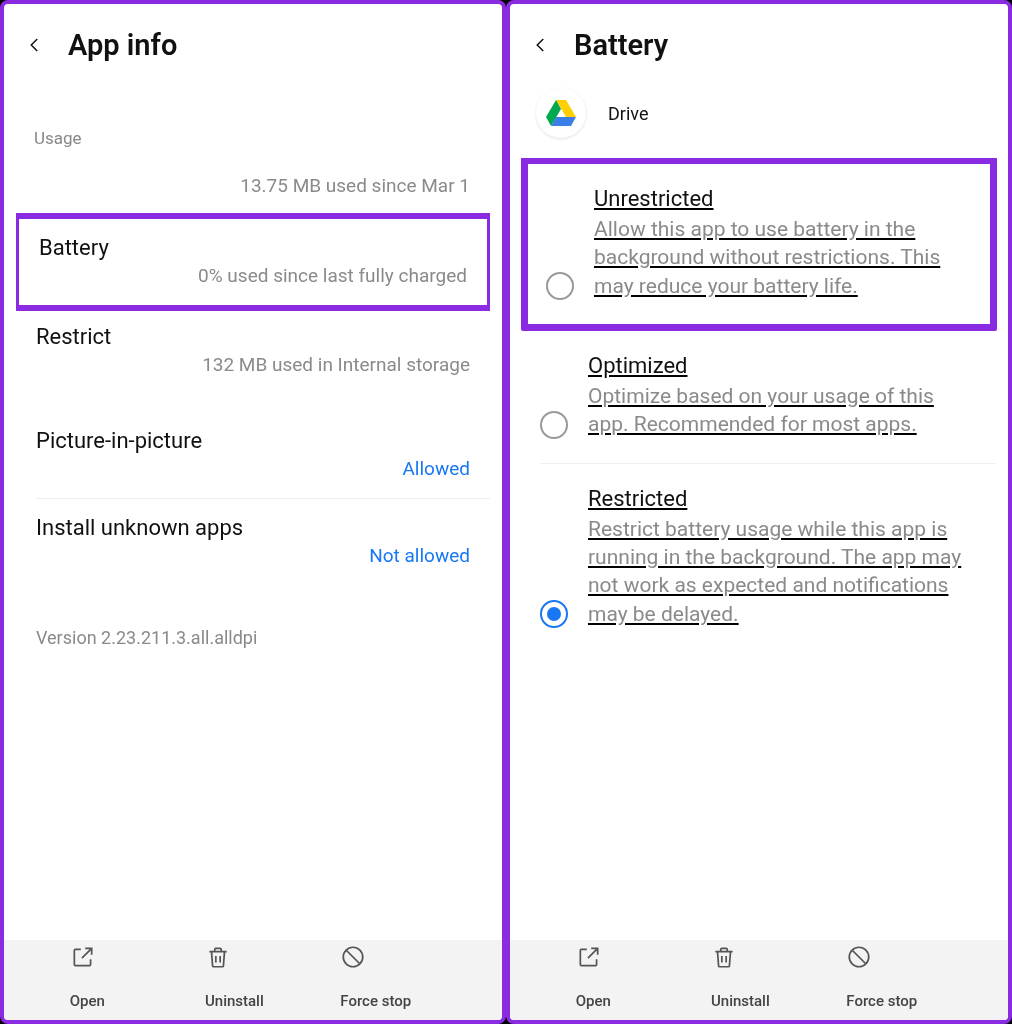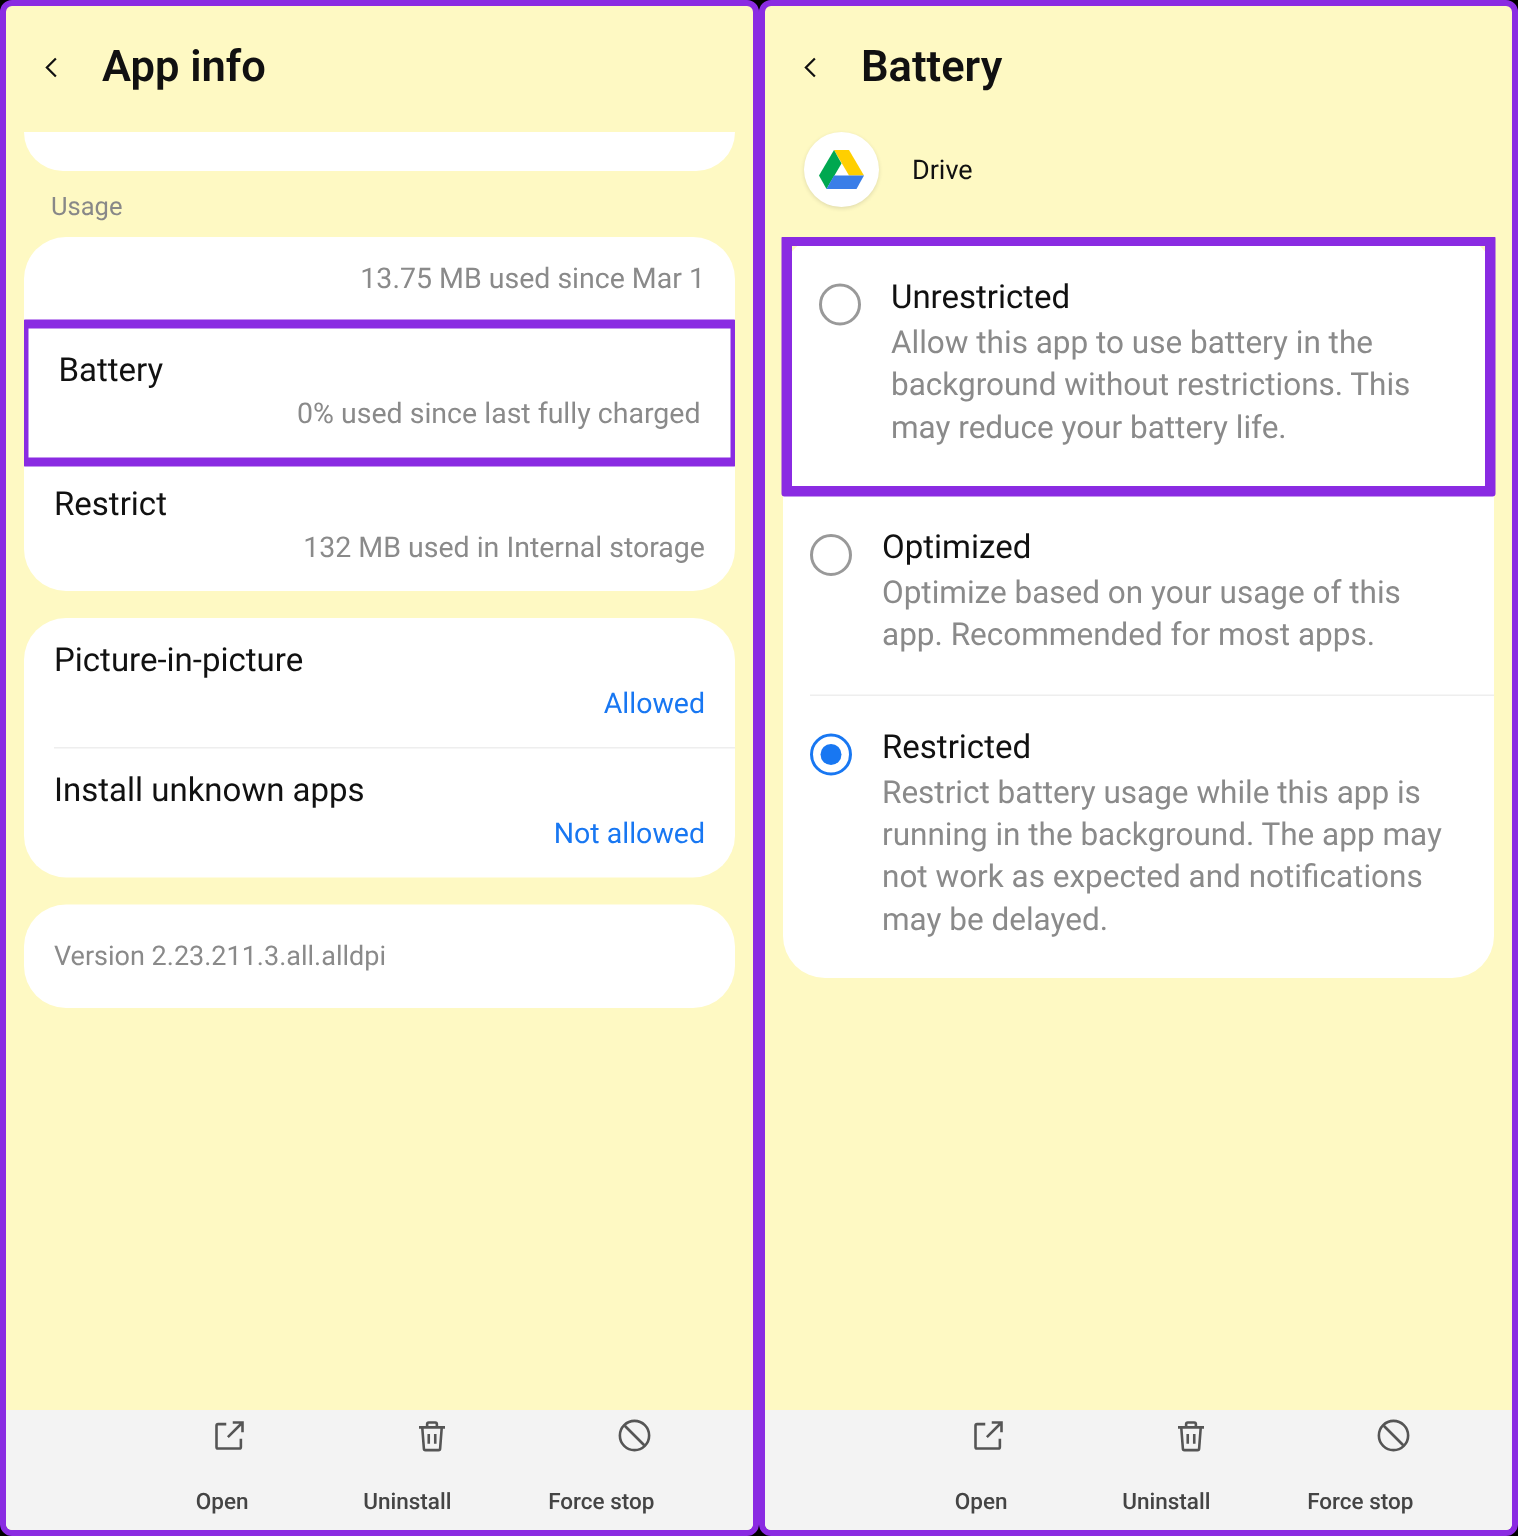--- a/index.html
+++ b/index.html
@@ -6,21 +6,21 @@
   body {
     font-family: -apple-system, BlinkMacSystemFont, "Segoe UI", Roboto, sans-serif;
     background: #000;
     display: flex;
     width: 1012px;
     height: 1024px;
   }
   .phone {
     width: 506px;
     height: 1024px;
-    background: #fef9c3;
+    background: #ffffff;
     border: 4px solid #8a2be2;
     border-radius: 8px;
     display: flex;
     flex-direction: column;
     overflow: hidden;
     position: relative;
   }
   .phone + .phone { border-left: 4px solid #8a2be2; }
   .header {
     display: flex;
@@ -89,21 +89,21 @@
   .bottom-bar {
     display: flex;
     justify-content: space-around;
     align-items: center;
     padding: 4px 46px 10px 46px;
     background: #f3f3f3;
   }
   .bb-item {
     display: flex;
     flex-direction: column;
-    align-items: flex-end;
+    align-items: flex-start;
     gap: 22px;
     cursor: pointer;
     width: 96px;
   }
   .bb-label { font-size: 15px; color: #444; font-weight: 500;}
   .bb-icon { width: 26px; height: 26px; stroke: #555; stroke-width: 1.6; fill: none; }
   
   .app-row {
     display: flex;
     align-items: center;
@@ -117,21 +117,22 @@
     display: flex;
     align-items: center;
     justify-content: center;
     box-shadow: 0 1px 3px rgba(0,0,0,0.12);
   }
   .app-name { font-size: 18px; color: #111; }
   .radio-row {
     display: flex;
     gap: 20px;
     padding: 22px 26px 24px 18px;
-    align-items: flex-start;
+    align-items: flex-end;
+    text-decoration: underline;
   }
   .radio-row + .radio-divider {
     border-top: 1px solid #eee;
     margin-left: 18px;
   }
   .radio-circle {
     flex-shrink: 0;
     width: 28px; height: 28px;
     border: 2px solid #999;
     border-radius: 50%;

